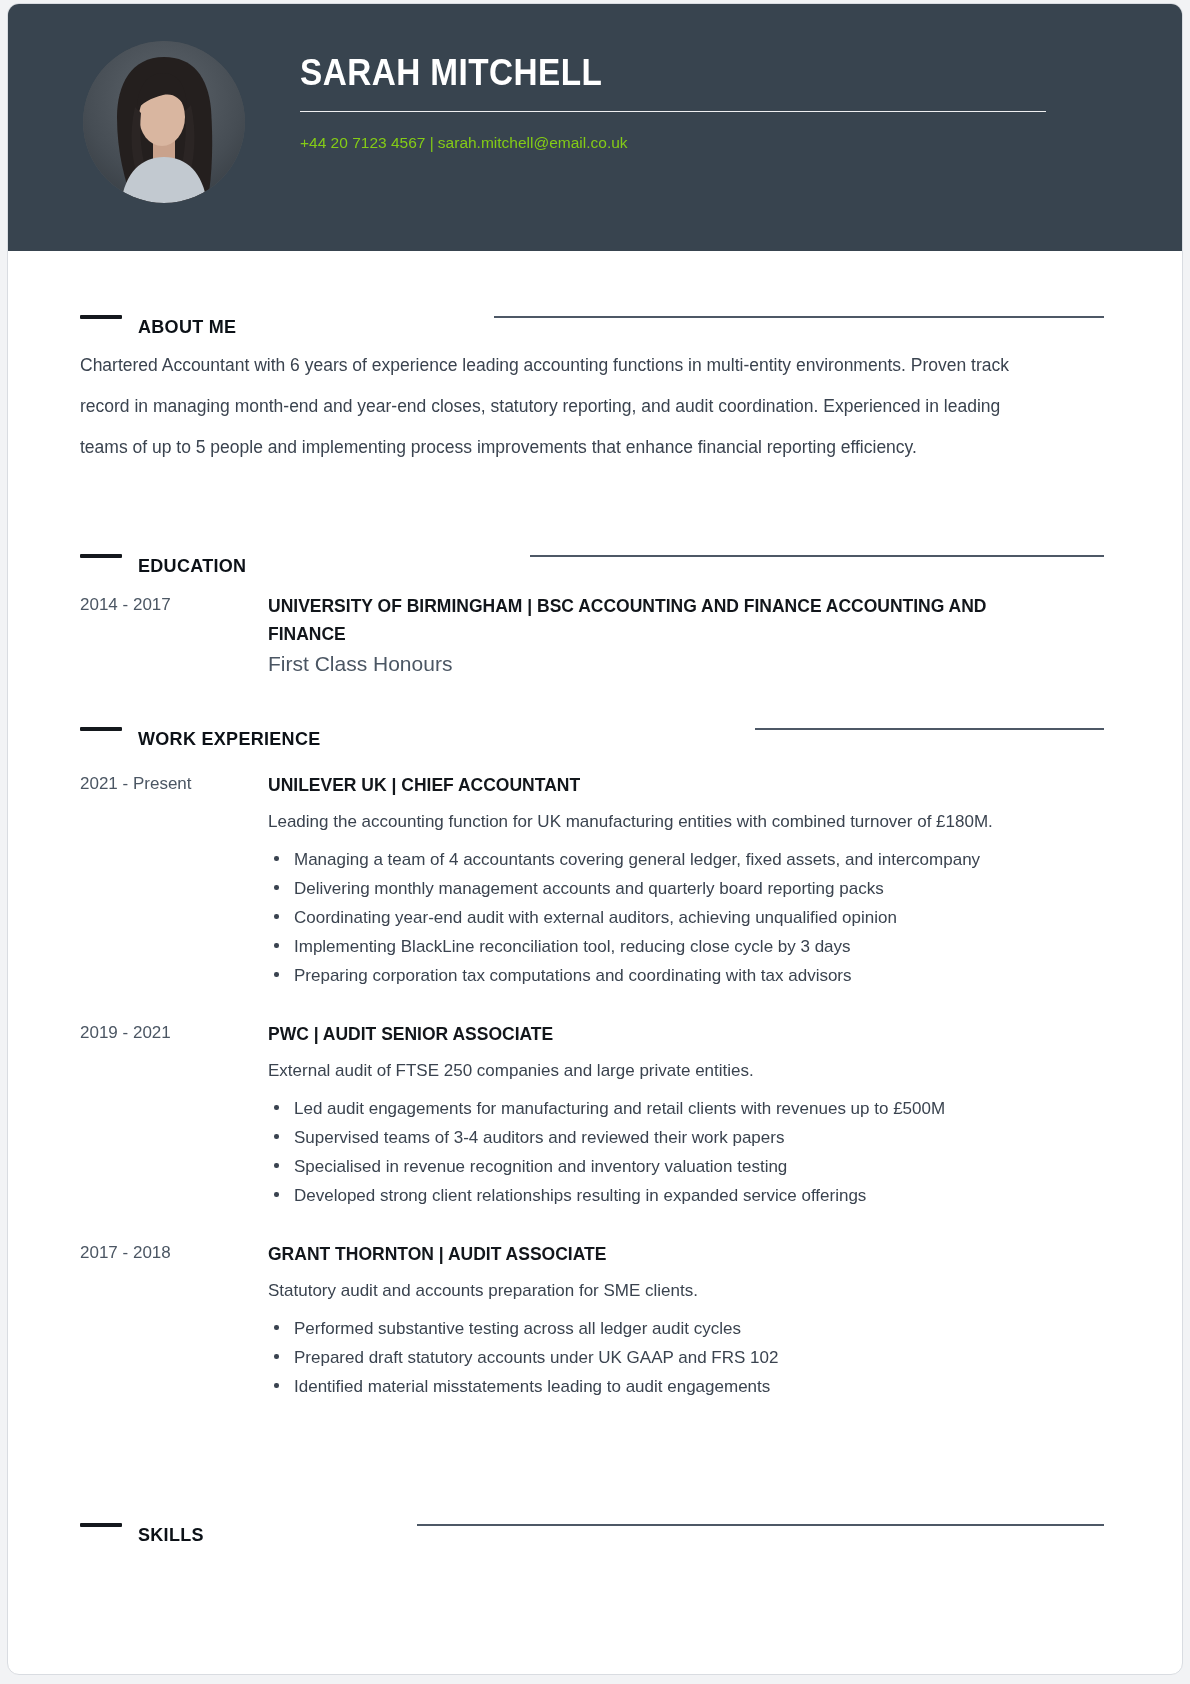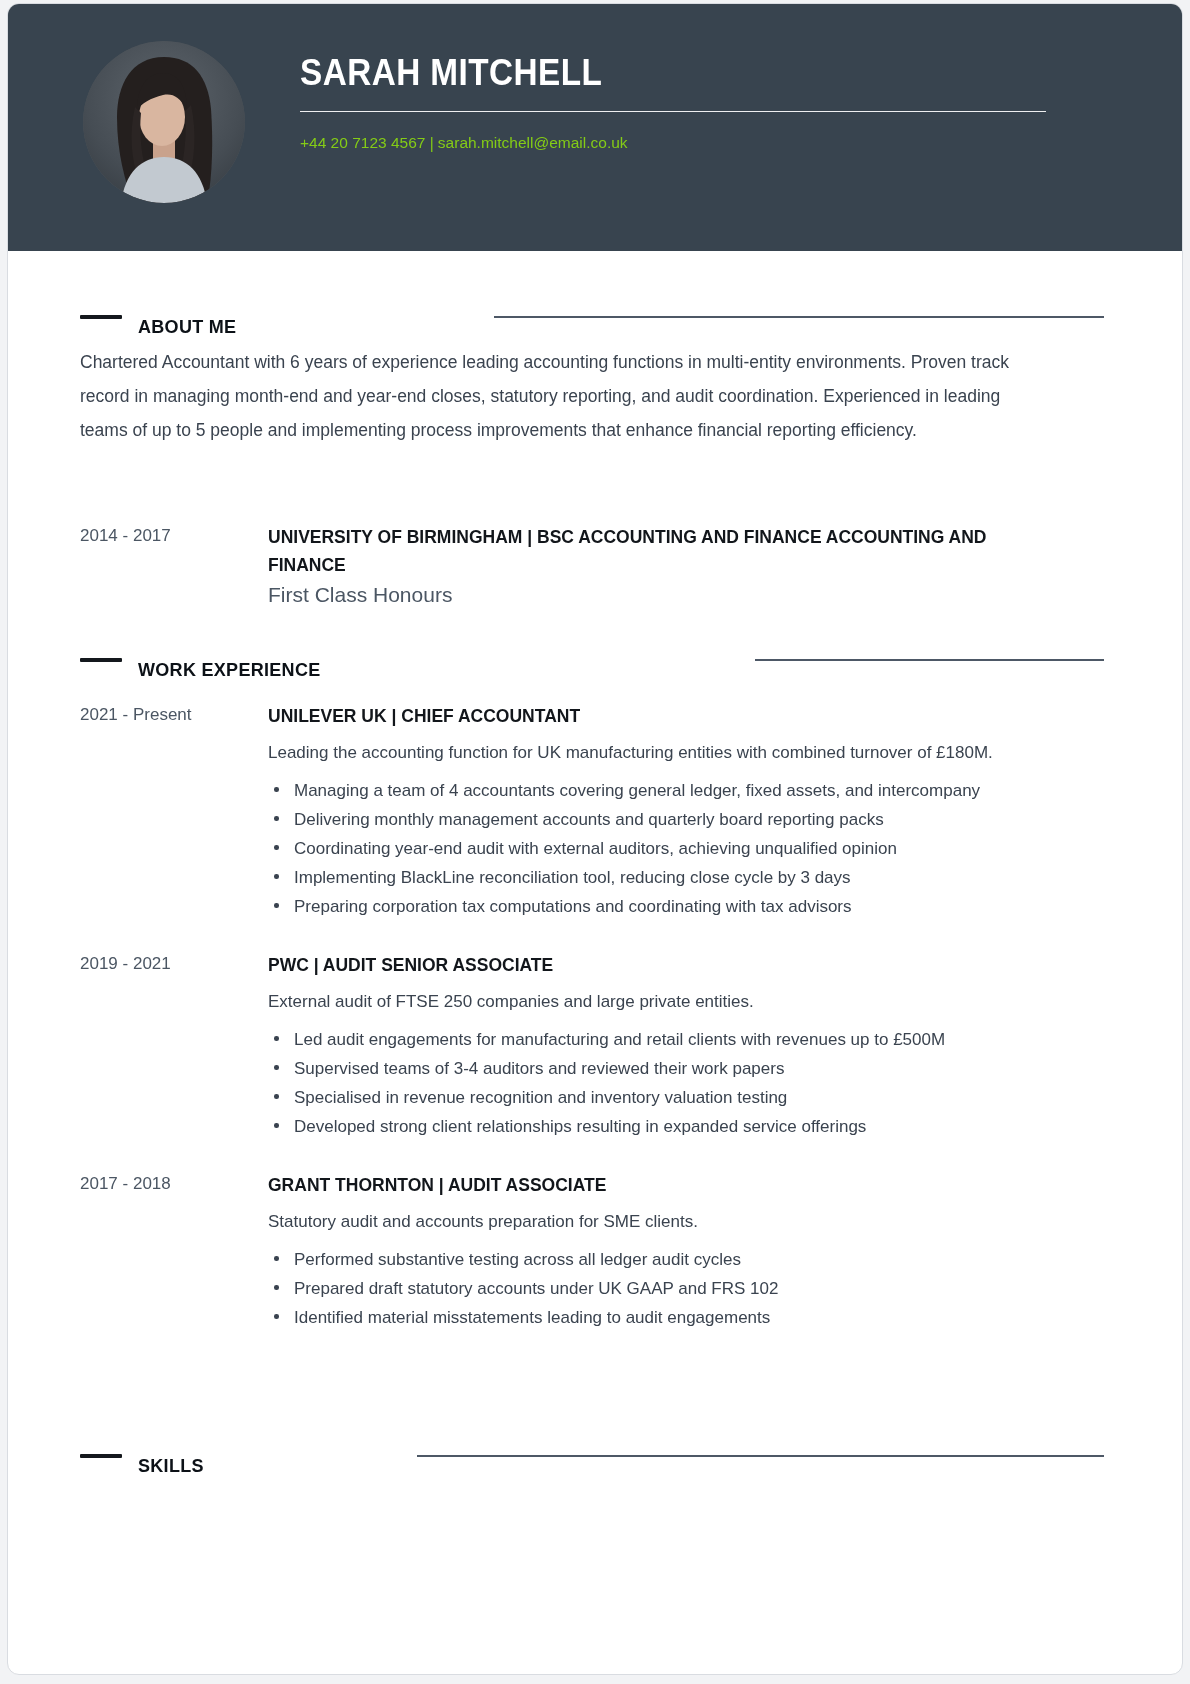--- a/index.html
+++ b/index.html
@@ -107,21 +107,21 @@
   }
   .rule-about{width:610px;}
   .rule-education{width:574px;}
   .rule-work{width:349px;}
   .rule-skills{width:687px;}
 
   .sec-about{margin-top:54px;}
   .about-text{
     margin-top:16px;
     font-size:17.5px;
-    line-height:34px;
+    line-height:41px;
     max-width:958px;
   }
   .sec-education{margin-top:76px;}
   .sec-work{margin-top:40px;}
   .sec-skills{margin-top:112px;}
 
   .entry{
     display:grid;
     grid-template-columns:188px 1fr;
     margin-top:24px;
@@ -225,20 +225,25 @@
     <section class="sec sec-about">
       <div class="sec-head">
         <span class="dash"></span>
         <h2 class="sec-title">ABOUT ME</h2>
         <span class="rule rule-about"></span>
       </div>
       <p class="about-text">Chartered Accountant with 6 years of experience leading accounting functions in multi-entity environments. Proven track record in managing month-end and year-end closes, statutory reporting, and audit coordination. Experienced in leading teams of up to 5 people and implementing process improvements that enhance financial reporting efficiency.</p>
     </section>
 
     <section class="sec sec-education">
+      <div class="sec-head">
+        <span class="dash"></span>
+        <h2 class="sec-title">EDUCATION</h2>
+        <span class="rule rule-education"></span>
+      </div>
       <div class="entry">
         <div class="dates">2014 - 2017</div>
         <div class="entry-body">
           <h3 class="entry-title">UNIVERSITY OF BIRMINGHAM | BSC ACCOUNTING AND FINANCE ACCOUNTING AND FINANCE</h3>
           <div class="entry-subtitle">First Class Honours</div>
         </div>
       </div>
     </section>
 
     <section class="sec sec-work">

